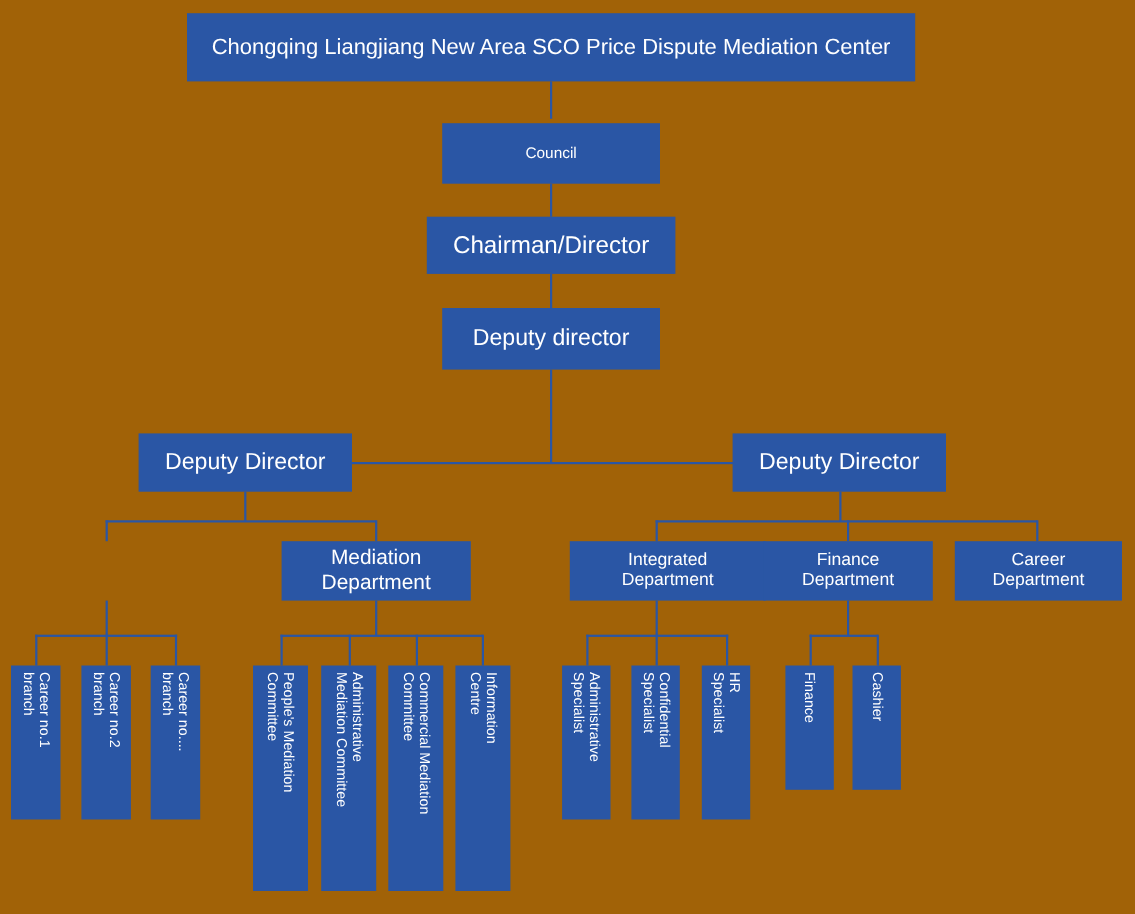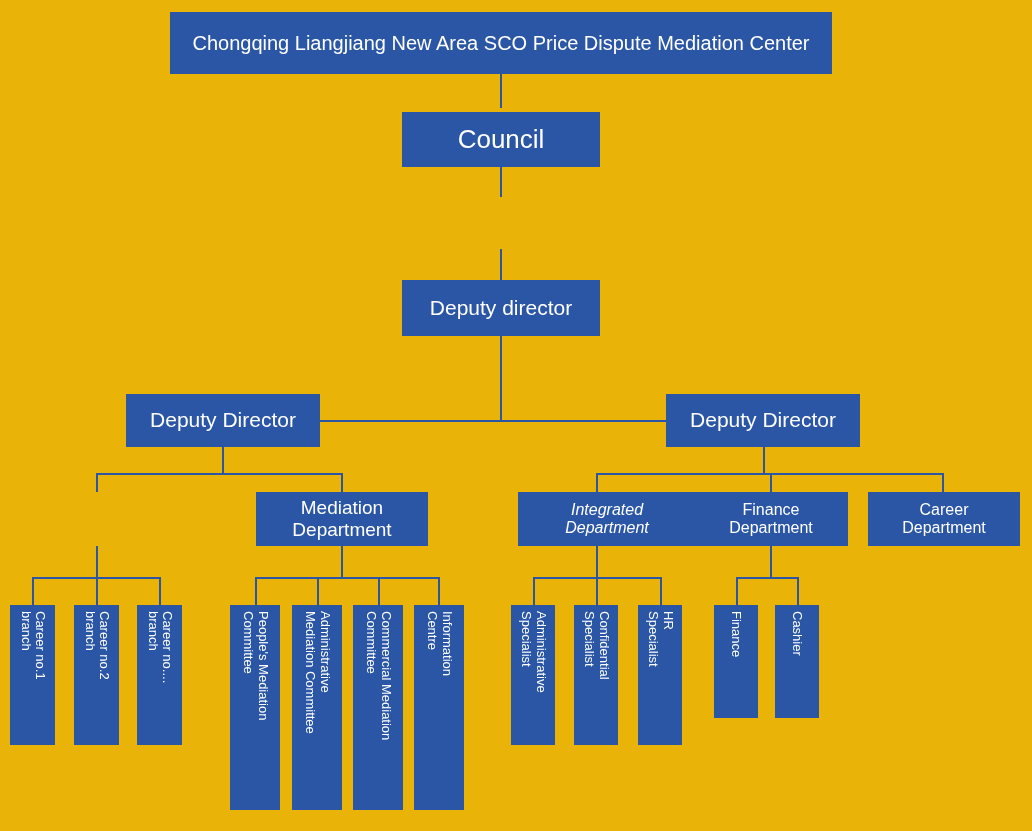--- a/index.html
+++ b/index.html
@@ -5,21 +5,21 @@
 <style>
   html, body {
     margin: 0;
     padding: 0;
     background: #ffffff;
   }
   #chart-root {
     position: relative;
     width: 1032px;
     height: 831px;
-    background: #eab308;
+    background: #a16207;
     font-family: "Liberation Sans", sans-serif;
     overflow: hidden;
   }
   .node {
     position: absolute;
     background: #2a56a5;
     color: #ffffff;
     display: flex;
     align-items: center;
     justify-content: center;
@@ -104,44 +104,47 @@
 
   <div class="connector v" style="left:770px; top:546px; height:32px;"></div>
   <div class="connector h" style="left:736px; top:577px; width:62px;"></div>
   <div class="connector v" style="left:736px; top:577px; height:28px;"></div>
   <div class="connector v" style="left:797px; top:577px; height:28px;"></div>
 
   <div class="node" style="left:170px; top:12px; width:662px; height:62px; font-size:20px;">
     <span class="label">Chongqing Liangjiang New Area SCO Price Dispute Mediation Center</span>
   </div>
 
-  <div class="node" style="left:402px; top:112px; width:198px; height:55px; font-size:26px;">
+  <div class="node" style="left:402px; top:112px; width:198px; height:55px; font-size:14px;">
     <span class="label">Council</span>
   </div>
 
+  <div class="node" style="left:388px; top:197px; width:226px; height:52px; font-size:22px;">
+    <span class="label">Chairman/Director</span>
+  </div>
 
   <div class="node" style="left:402px; top:280px; width:198px; height:56px; font-size:21px;">
     <span class="label">Deputy director</span>
   </div>
 
   <div class="node" style="left:126px; top:394px; width:194px; height:53px; font-size:21px;">
     <span class="label">Deputy Director</span>
   </div>
 
   <div class="node" style="left:666px; top:394px; width:194px; height:53px; font-size:21px;">
     <span class="label">Deputy Director</span>
   </div>
 
 
   <div class="node" style="left:256px; top:492px; width:172px; height:54px; font-size:19px;">
     <span class="label">Mediation
 Department</span>
   </div>
 
-  <div class="node" style="left:518px; top:492px; width:178px; height:54px; font-size:16px;font-style:italic;">
+  <div class="node" style="left:518px; top:492px; width:178px; height:54px; font-size:16px;">
     <span class="label">Integrated
 Department</span>
   </div>
 
   <div class="node" style="left:694px; top:492px; width:154px; height:54px; font-size:16px;">
     <span class="label">Finance
 Department</span>
   </div>
 
   <div class="node" style="left:868px; top:492px; width:152px; height:54px; font-size:16px;">

